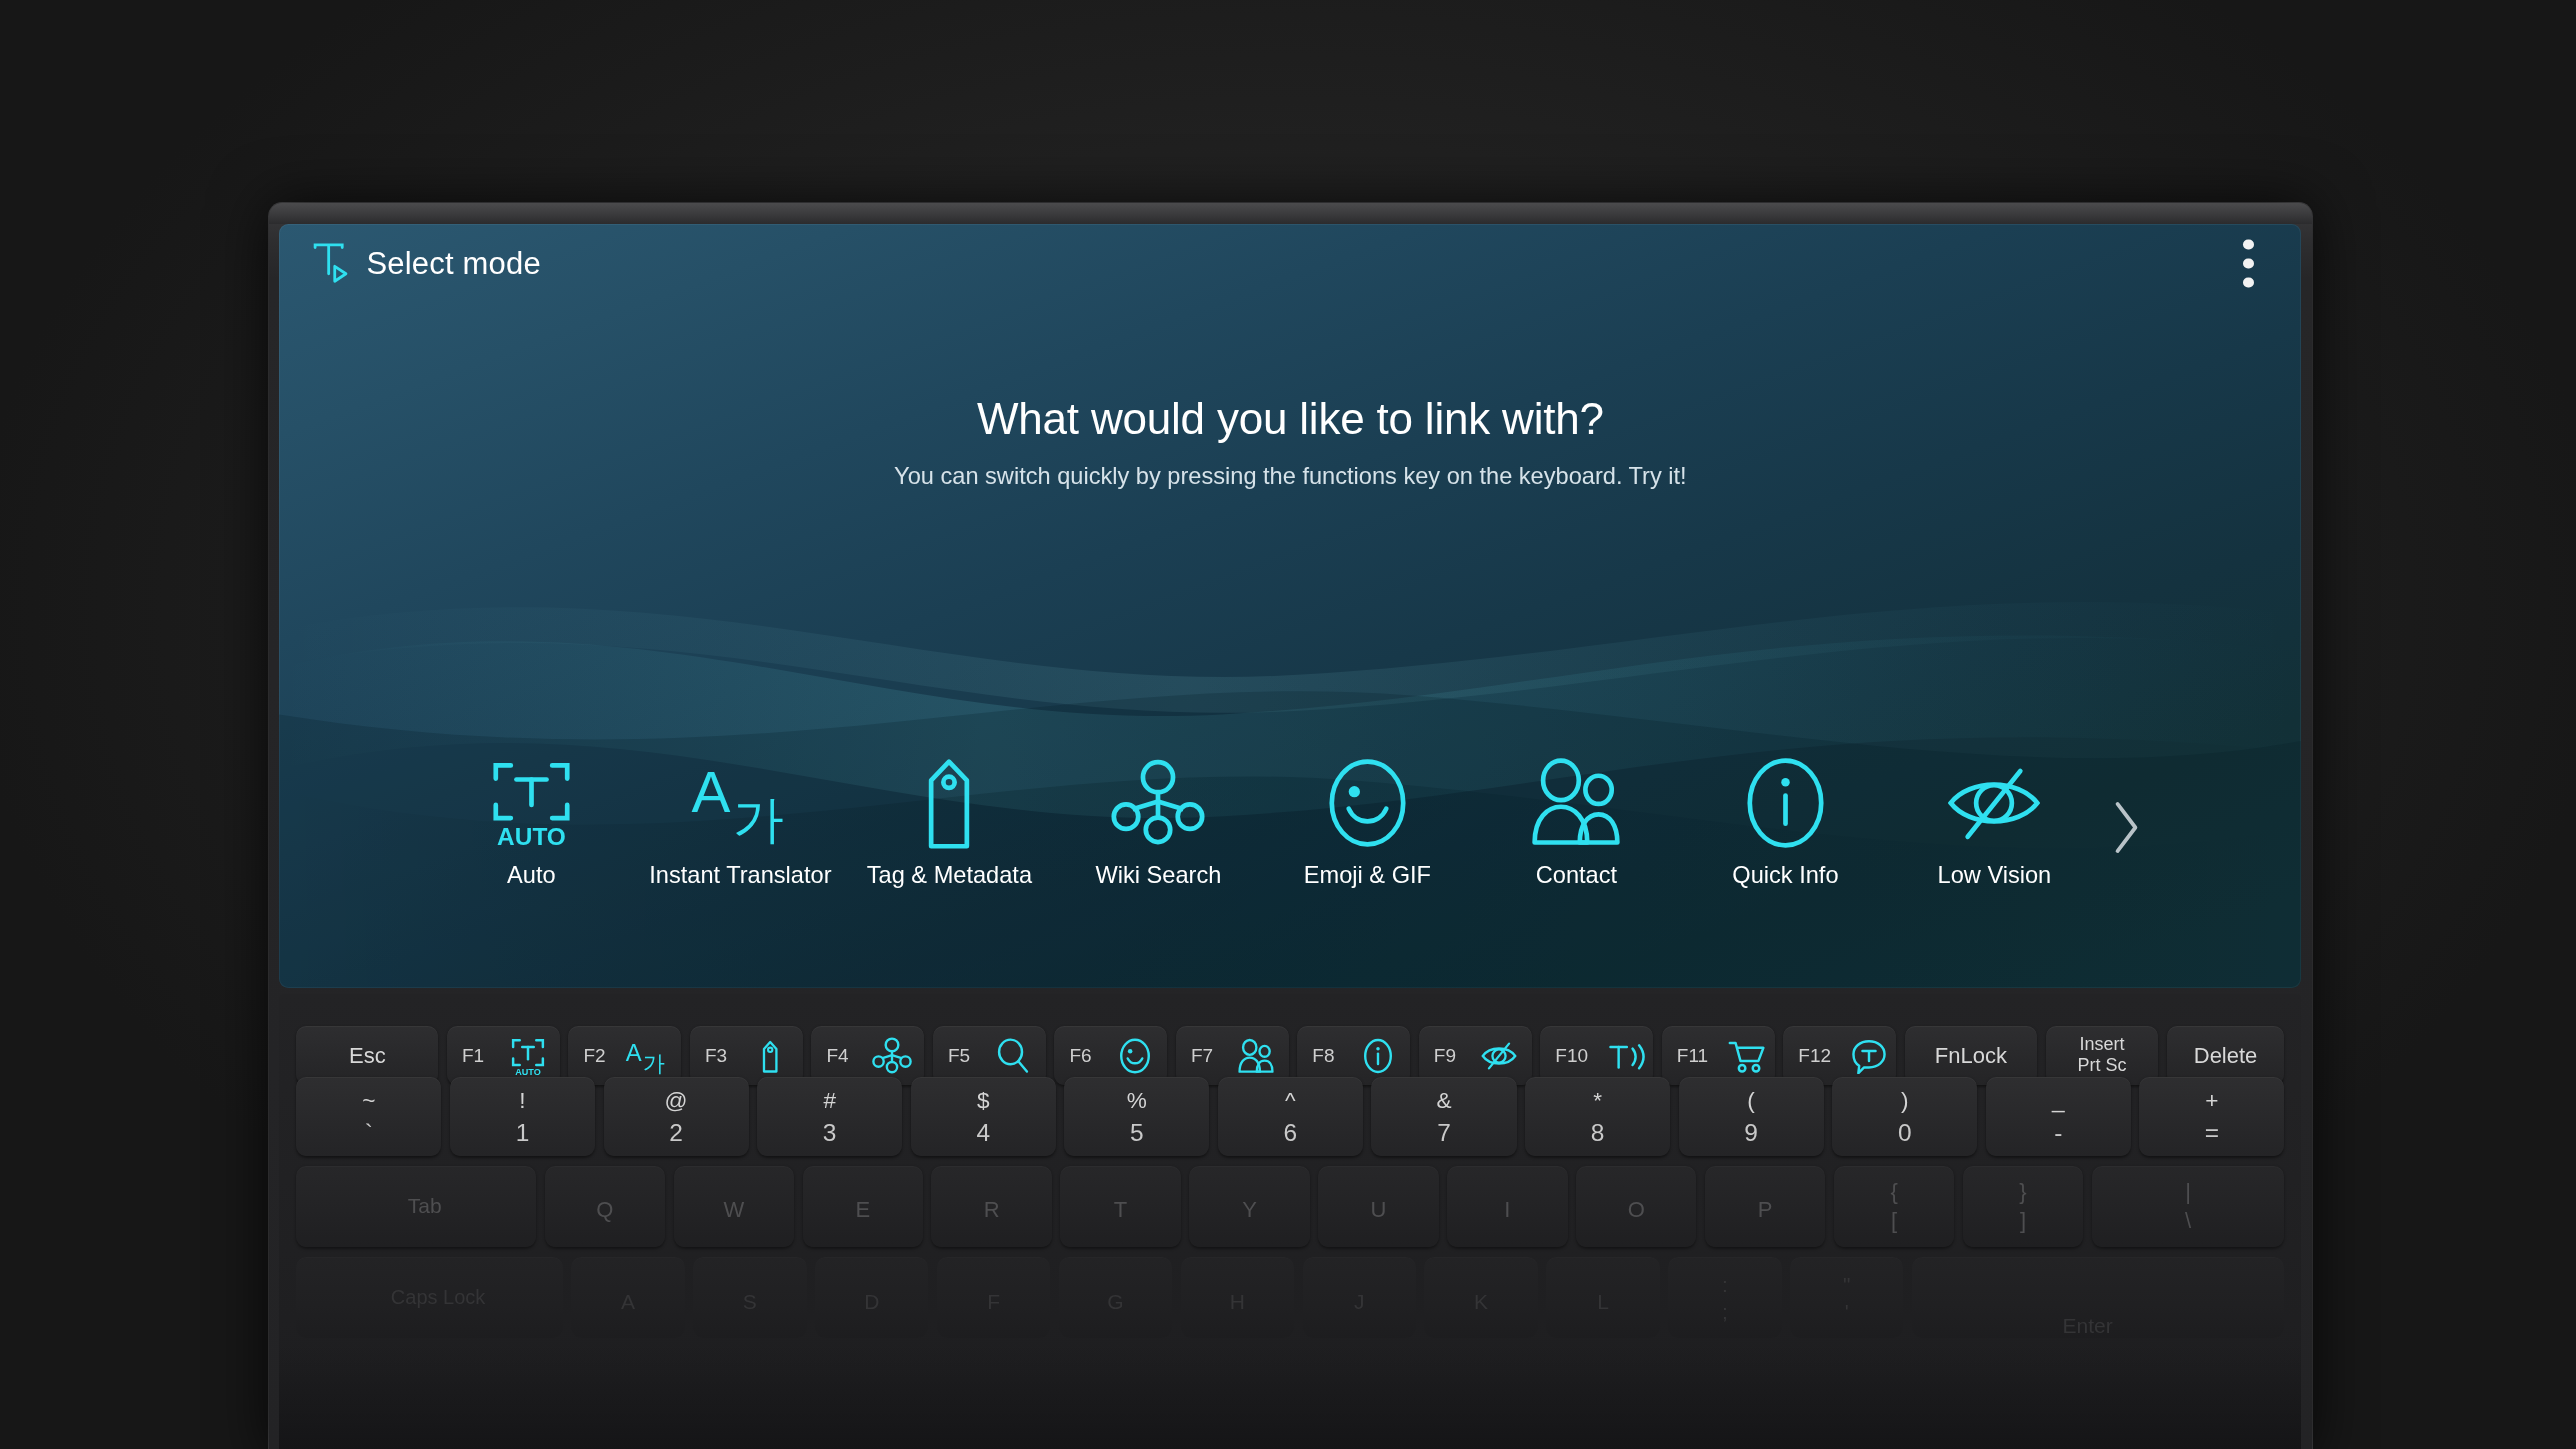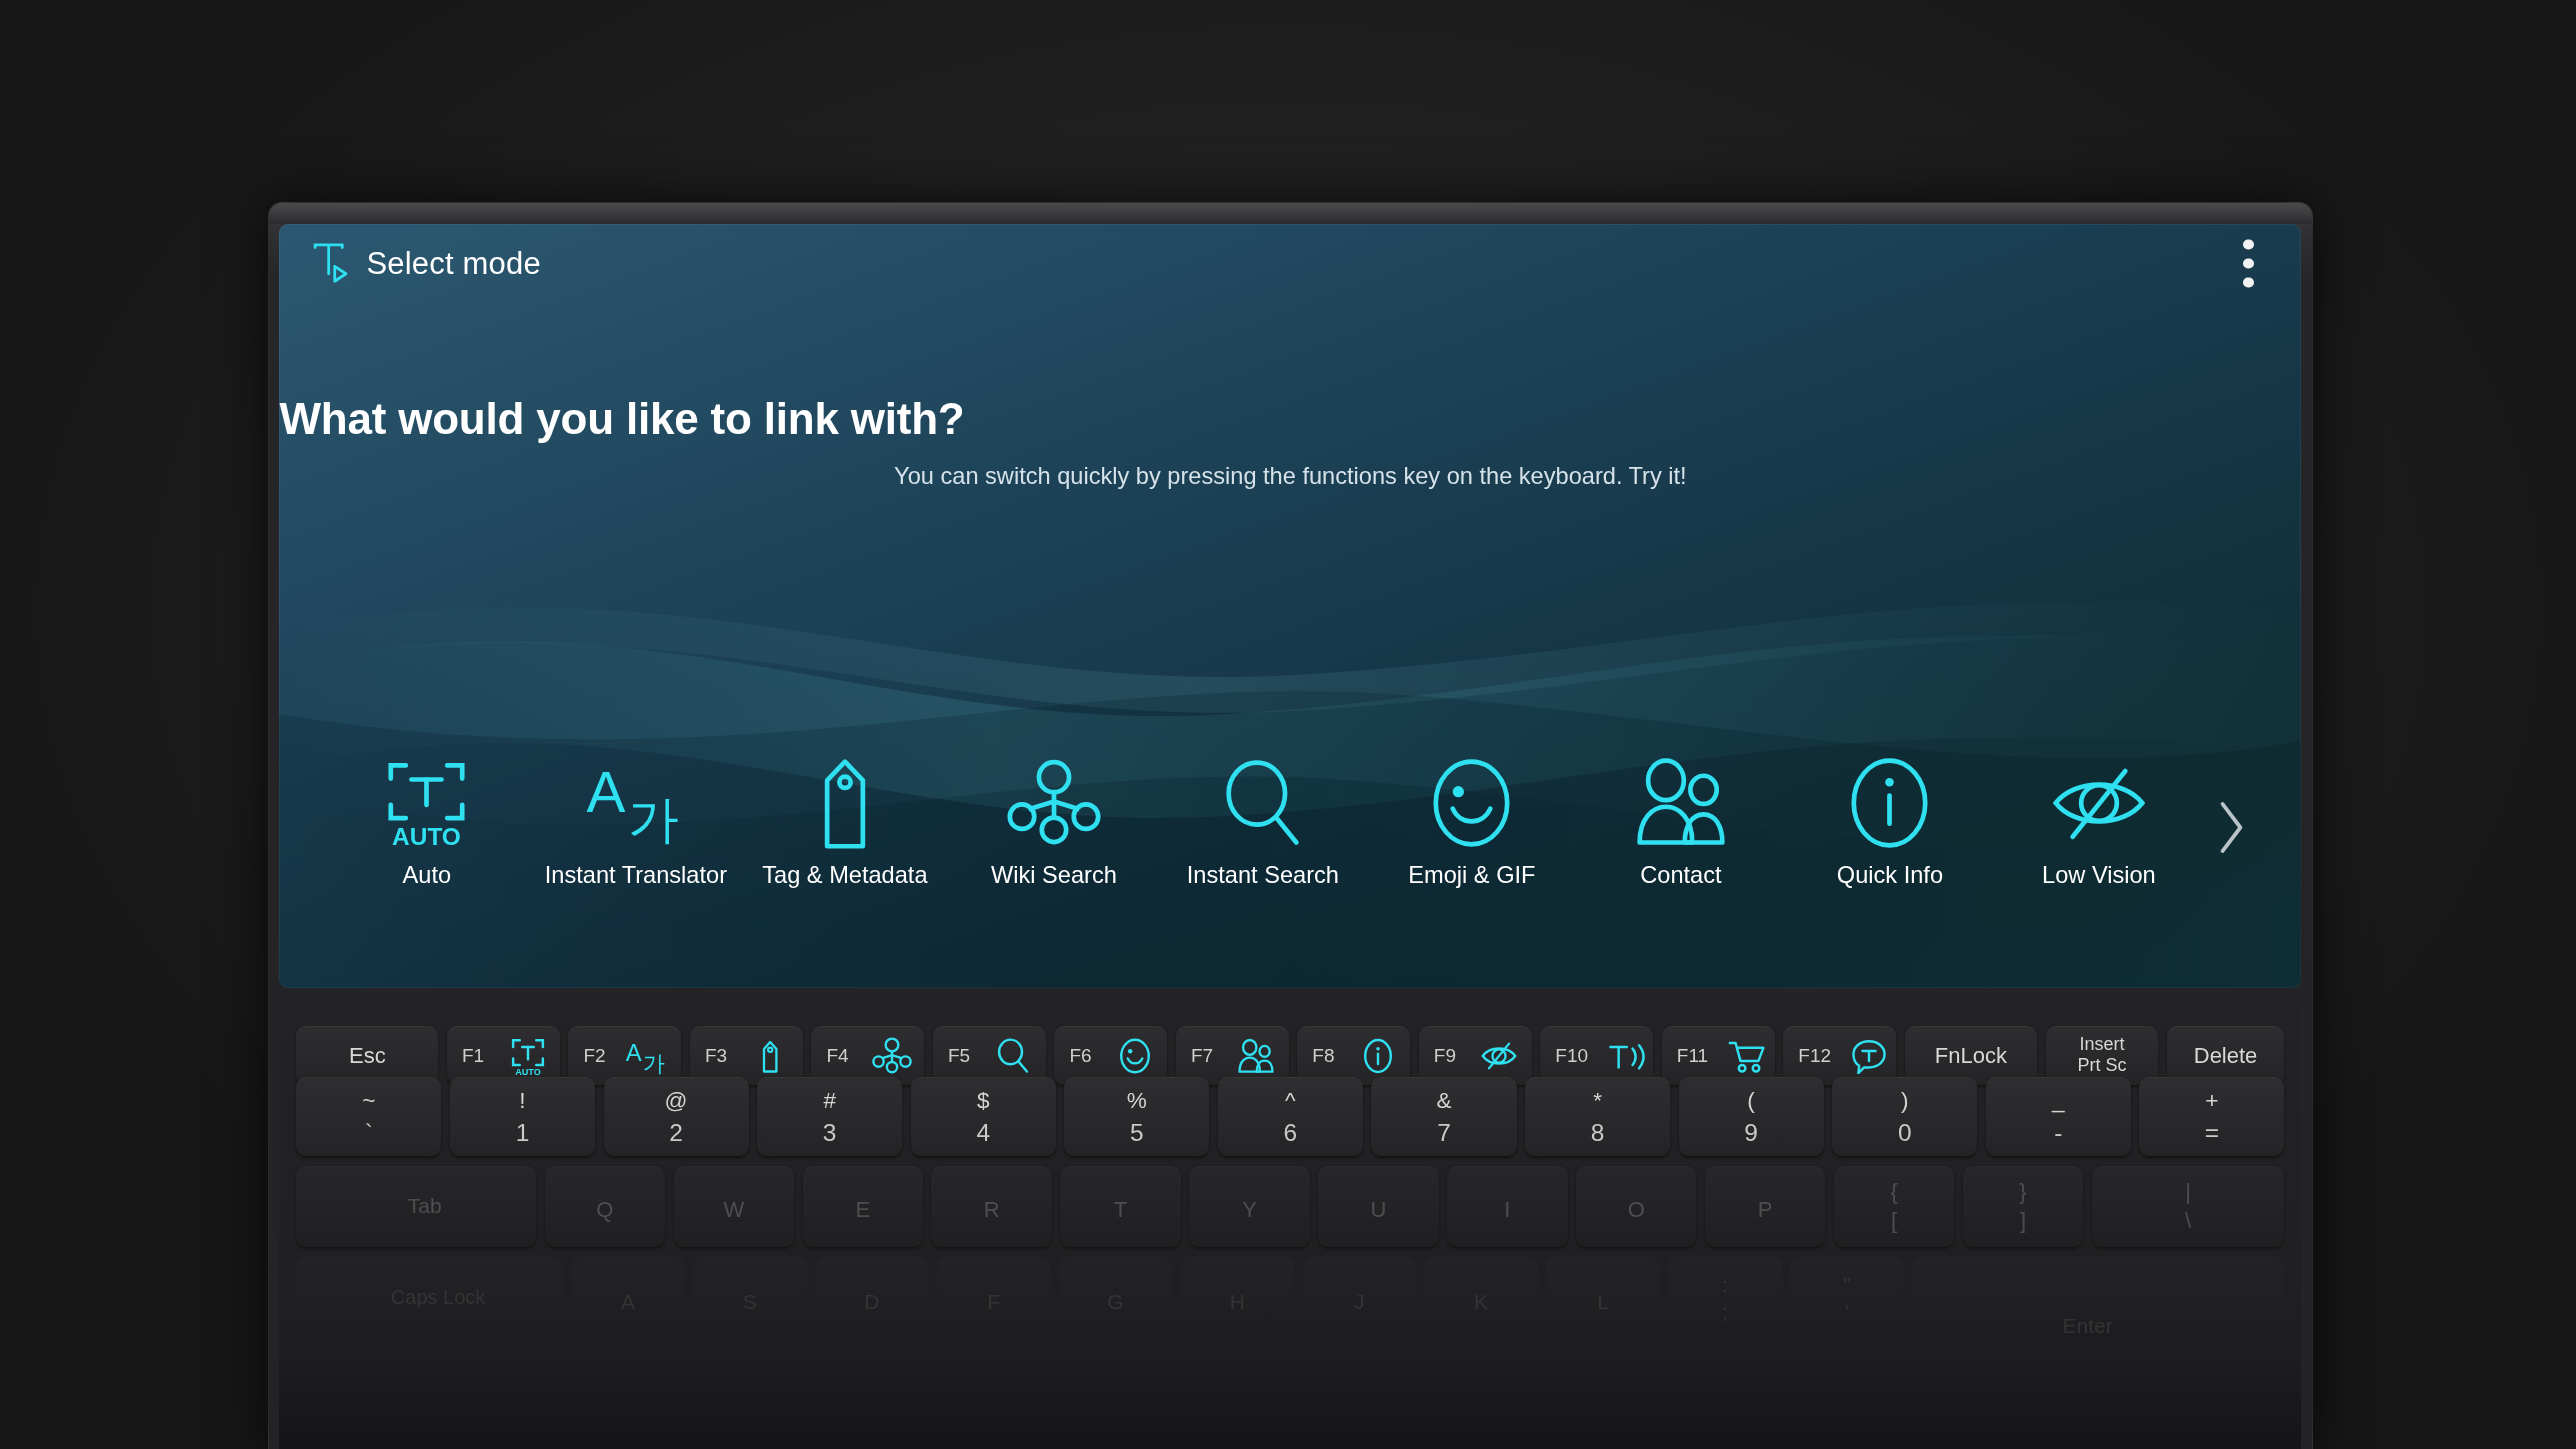--- a/index.html
+++ b/index.html
@@ -53,22 +53,22 @@
     white-space:nowrap;
   }
   #kebab{
     position:absolute; right:36px; top:50%; transform:translateY(-50%);
     width:34px; height:53px; display:flex; flex-direction:column;
     align-items:center; justify-content:center; gap:8.5px; cursor:pointer;
   }
   #kebab span{ width:10.4px; height:10.4px; border-radius:50%; background:#f2f2f2; display:block;}
 
   #headline{
-    position:absolute; left:0; top:170px; width:100%; text-align:left;
-    color:#ffffff; font-size:44px; font-weight:700; letter-spacing:-0.2px;
+    position:absolute; left:0; top:170px; width:100%; text-align:center;
+    color:#ffffff; font-size:44px; font-weight:400; letter-spacing:-0.2px;
   }
   #subline{
     position:absolute; left:0; top:239px; width:100%; text-align:center;
     color:#d6e2e9; font-size:23.6px; font-weight:400;
   }
 
   
   #modes{
     position:absolute; left:0; top:528px; width:100%;
     display:flex; align-items:flex-start; justify-content:center;
@@ -255,31 +255,20 @@
               <circle cx="84" cy="62" r="13"></circle>
               <path d="M50 36 L50 63"></path>
               <path d="M50 46 L23 54"></path>
               <path d="M50 46 L77 54"></path>
             </g>
           </svg>
         </div>
         <div class="lbl">Wiki Search</div>
       </div>
 
-      <div class="mode">
-        <div class="glyph">
-          <svg width="91" height="94" viewBox="0 0 96 100">
-            <g fill="none" stroke="#2fe0f0" stroke-width="5" stroke-linecap="round">
-              <ellipse cx="42" cy="40" rx="30" ry="33"></ellipse>
-              <path d="M63 66 L84 92"></path>
-            </g>
-          </svg>
-        </div>
-        <div class="lbl">Instant Search</div>
-      </div>
 
       <div class="mode">
         <div class="glyph">
           <svg width="91" height="94" viewBox="0 0 96 100">
             <g fill="none" stroke="#2fe0f0" stroke-width="5" stroke-linecap="round">
               <ellipse cx="48" cy="50" rx="38" ry="44"></ellipse>
               <path d="M28 56 C36 74 60 74 68 56"></path>
             </g>
             <circle cx="34" cy="38" r="6" fill="#2fe0f0"></circle>
           </svg>

